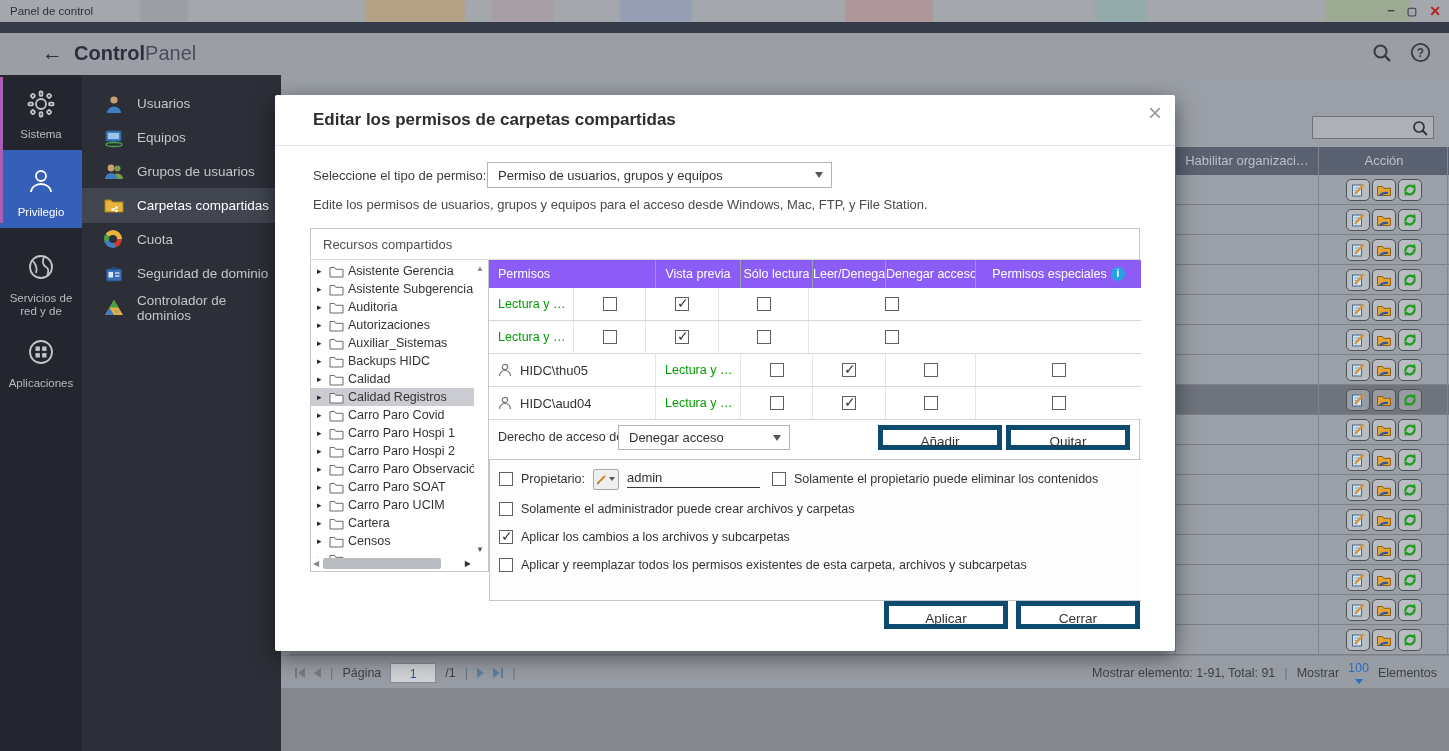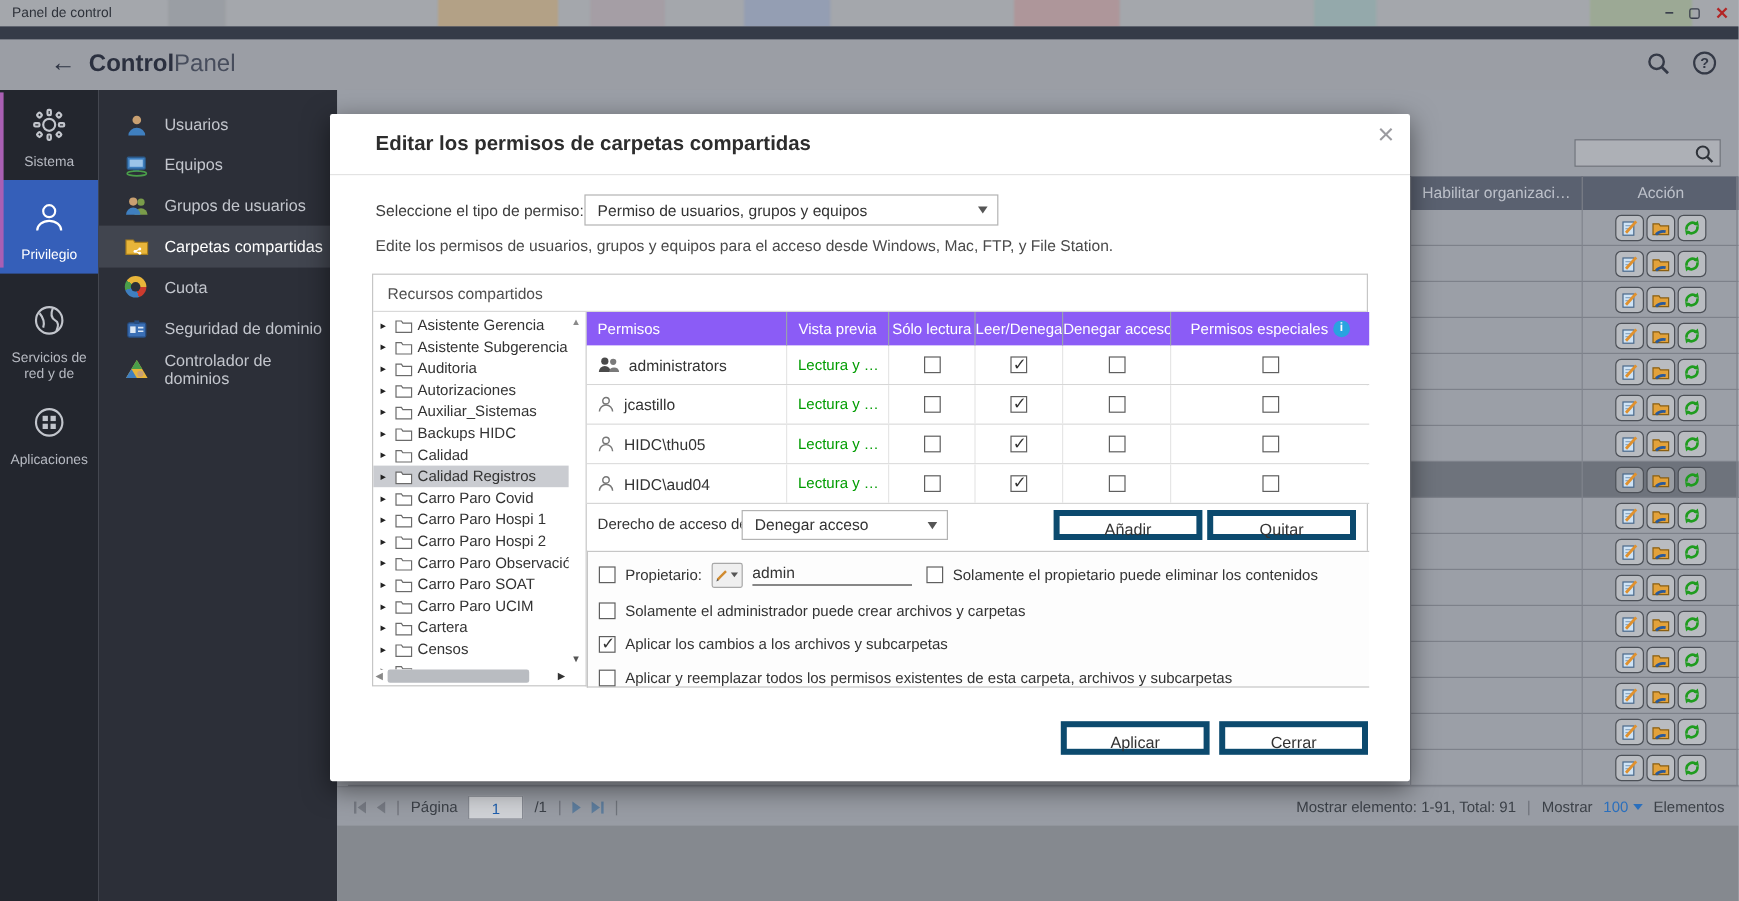--- a/index.html
+++ b/index.html
@@ -56,21 +56,21 @@
   .pag-left { position:absolute; left:14px; top:0; height:33px; display:flex; align-items:center; gap:9px; }
   .pag-right { position:absolute; right:12px; top:0; height:33px; display:flex; align-items:center; gap:9px;text-align:center; }
   .tri { width:0; height:0; border-top:5px solid transparent; border-bottom:5px solid transparent; }
   .tri.left { border-right:7px solid #767a83; }
   .tri.right { border-left:7px solid #5d7d9d; }
   .bar { width:2px; height:10px; }
   .bar.gray { background:#767a83; }
   .bar.blue { background:#5d7d9d; }
   .pgsep { color:#70747c; font-size:13px; }
   .pg-input { width:46px; height:20px; border:1px solid #878b93; background:rgba(255,255,255,.55); text-align:center; font-size:12.5px; color:#1f5fae; line-height:20px; }
-  .blue-dd { color:#2a6fbd; display:flex; align-items:center; gap:4px; }
+  .blue-dd { color:#2a6fbd; display:flex; align-items:center; gap:4px;flex-direction:column; }
   .dd-caret { width:0; height:0; border-left:4px solid transparent; border-right:4px solid transparent; border-top:5px solid #2a6fbd; }
   .bottomstrip { position:absolute; left:281px; top:688px; width:1168px; height:63px; background:#85898f; }
 
   
   .dialog { position:absolute; left:275px; top:95px; width:900px; height:556px; background:#ffffff; border-radius:2px; box-shadow:0 6px 22px rgba(0,0,0,.5); }
   .dlg-close { position:absolute; right:13px; top:6px; font-size:24px; color:#9b9ba0; font-weight:normal; line-height:24px; }
   .dlg-title { position:absolute; left:38px; top:15px; font-size:17px; font-weight:bold; color:#2d2d2d; }
   .dlg-hr { position:absolute; left:0; top:50px; width:100%; height:1px; background:#e3e3e3; }
   .ptype-label { position:absolute; left:38px; top:73px; font-size:13px; color:#3c3c3c; }
   .select { position:absolute; border:1px solid #b3b3b3; background:#fff; font-size:13px; color:#333; display:flex; align-items:center; padding-left:10px; }
@@ -117,21 +117,21 @@
 
   
   .guest-row { position:absolute; left:178px; top:192px; width:652px; height:33px; }
   .guest-label { position:absolute; left:9px; top:9px; font-size:12.5px; color:#333; }
   .guest-select { left:129px; top:4px; width:172px; height:25px; }
   .btn { position:absolute; background:#fff; border:5px solid #0c4a6e; font-size:13.5px; color:#333; text-align:center; font-family:"Liberation Sans",sans-serif; }
   .btn-add { left:389px; top:4px; width:124px; height:25px; line-height:23px; }
   .btn-remove { left:517px; top:4px; width:124px; height:25px; line-height:23px; }
 
   
-  .optbox { position:absolute; left:178px; top:230px; width:652px; height:114px; border:1px solid #c6c6c6; border-right:none; background:#fdfdfd; }
+  .optbox { position:absolute; left:178px; top:230px; width:652px; height:142px; border:1px solid #c6c6c6; border-right:none; background:#fdfdfd; }
   .optrow { position:absolute; left:0; width:100%; height:26px; display:flex; align-items:center; gap:8px; padding-left:9px; font-size:12.5px; color:#333; }
   .owner-btn { width:26px; height:21px; border:1px solid #a8a8a8; background:#efefef; border-radius:2px; display:flex; align-items:center; justify-content:center; gap:2px; font-size:12px; color:#666; }
   .owner-btn .mini-caret { width:0; height:0; border-left:3.5px solid transparent; border-right:3.5px solid transparent; border-top:4px solid #555; }
   .owner-value { width:133px; border-bottom:1.5px solid #3a3a3a; font-size:13px; color:#333; padding-bottom:2px; }
 
   
   .btn-apply { left:609px; top:506px; width:124px; height:28px; line-height:26px; }
   .btn-close { left:741px; top:506px; width:124px; height:28px; line-height:26px; }
 </style>
 </head>
@@ -934,54 +934,38 @@
           <div class="pth c2">Sólo lectura</div>
           <div class="pth c3">Leer/Denegar</div>
           <div class="pth c4">Denegar acceso</div>
           <div class="pth c5">
             <span>Permisos especiales</span>
               <span class="info-i">i</span>
           </div>
         </div>
 
         <div class="prow">
-          <div class="pc c0">
-            <svg width="18" height="14" viewBox="0 0 18 14">
-                <circle cx="6" cy="4" r="3" fill="#4a4a4a"></circle>
-                <path d="M1 13 a5 5 0 0 1 10 0 z" fill="#4a4a4a"></path>
-                <circle cx="13" cy="4.5" r="2.6" fill="#7a7a7a"></circle>
-                <path d="M9.5 13 a4.3 4.3 0 0 1 8.5 0 z" fill="#7a7a7a"></path>
-              </svg>
-            <span>administrators</span>
-          </div>
           <div class="pc c1">
               <span>Lectura y …</span>
             </div>
           <div class="pc c2">
               <span class="cb"></span>
             </div>
           <div class="pc c3">
               <span class="cb checked"></span>
             </div>
           <div class="pc c4">
               <span class="cb"></span>
             </div>
           <div class="pc c5">
               <span class="cb"></span>
             </div>
         </div>
 
         <div class="prow">
-          <div class="pc c0">
-            <svg width="14" height="14" viewBox="0 0 14 14">
-                <circle cx="7" cy="4" r="2.7" fill="none" stroke="#777" stroke-width="1.2"></circle>
-                <path d="M1.5 13 a5.5 5.5 0 0 1 11 0" fill="none" stroke="#777" stroke-width="1.2"></path>
-              </svg>
-            <span>jcastillo</span>
-          </div>
           <div class="pc c1">
               <span>Lectura y …</span>
             </div>
           <div class="pc c2">
               <span class="cb"></span>
             </div>
           <div class="pc c3">
               <span class="cb checked"></span>
             </div>
           <div class="pc c4">

